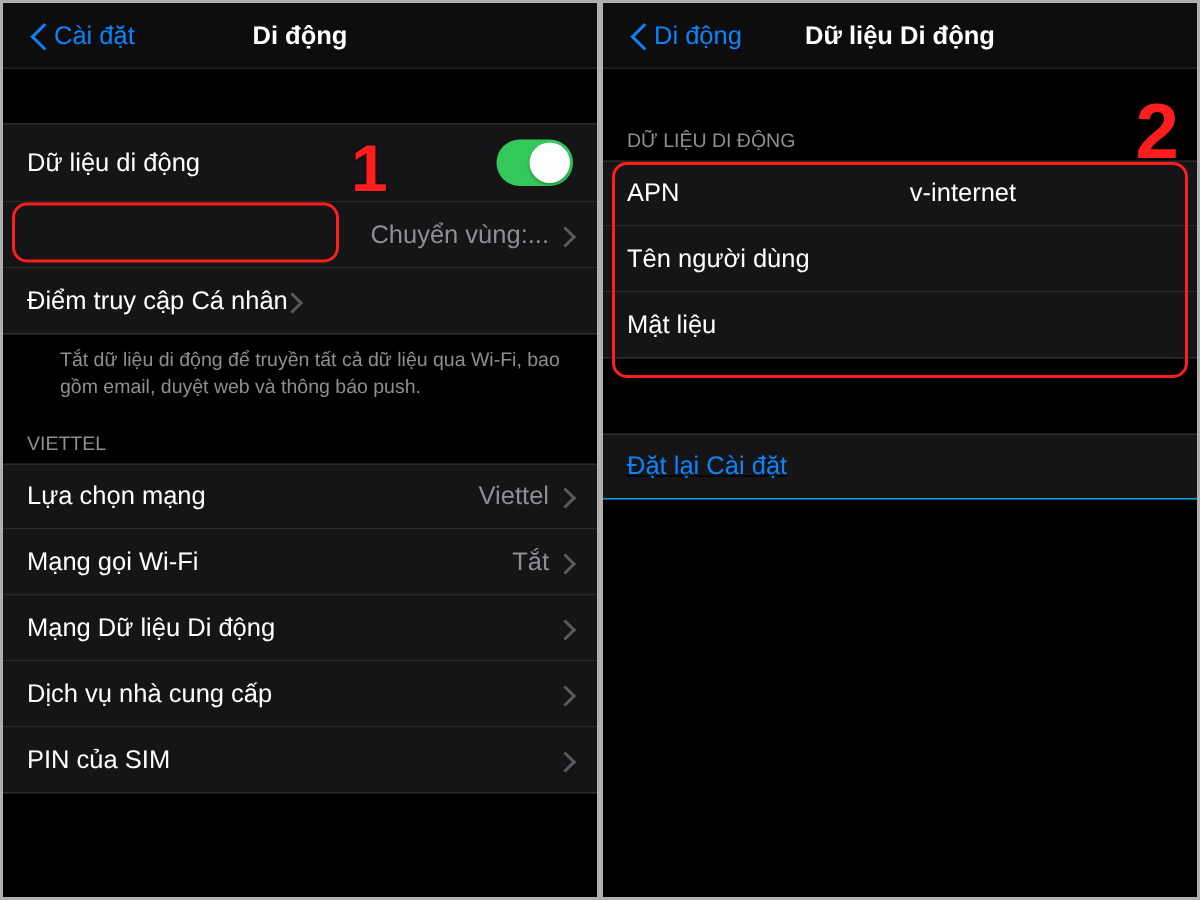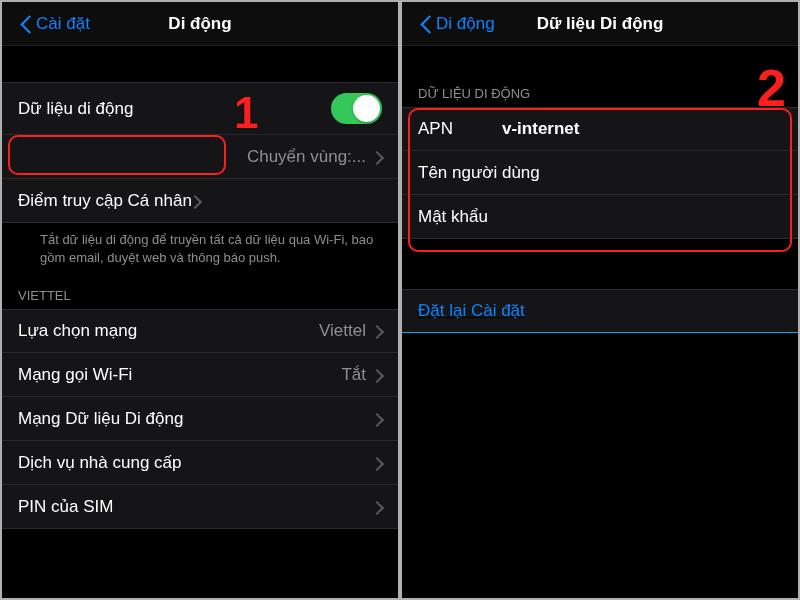--- a/index.html
+++ b/index.html
@@ -87,25 +87,24 @@
     text-align: right;
     color: #8e8e93;
     font-size: 17px;
     padding-right: 8px;
     white-space: nowrap;
     overflow: hidden;
     text-overflow: ellipsis;
   }
   .row-value-left {
     flex: 1;
-    text-align: left;
+    text-align: center;
     color: #fff;
     font-size: 17px;
     padding-left: 24px;
-    font-weight: bold;
   }
   .chevron-right {
     width: 8px; height: 14px;
     position: relative;
     flex: 0 0 auto;
   }
   .chevron-right::before {
     content: "";
     position: absolute;
     width: 8px; height: 8px;
@@ -233,21 +232,21 @@
 
   <div class="row group-top">
     <div class="row-label" style="min-width:60px;">APN</div>
     <div class="row-value-left">v-internet</div>
   </div>
   <div class="row">
     <div class="row-label">Tên người dùng</div>
     <div class="row-value-left"></div>
   </div>
   <div class="row">
-    <div class="row-label">Mật khẩu</div>
+    <div class="row-label">Mật liệu</div>
     <div class="row-value-left"></div>
   </div>
 
   <div style="height:50px; background:#000;"></div>
 
   <div class="row group-top" style="border-bottom:1px solid #0ea5e9;text-decoration:underline;">
     <div class="row-label reset-link">Đặt lại Cài đặt</div>
   </div>
 
   <div class="highlight-red" style="left:6px; top:106px; width:384px; height:144px;"></div>

